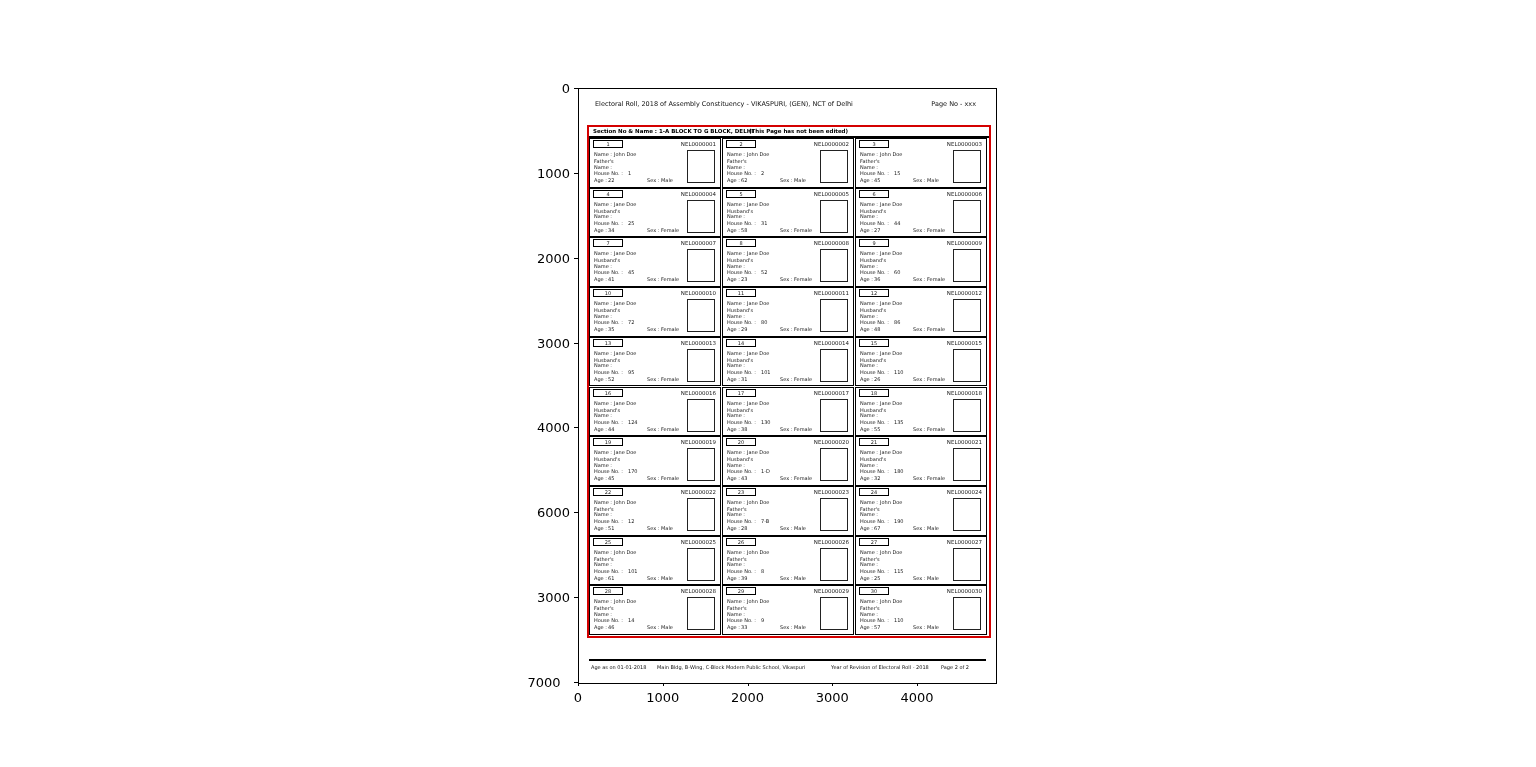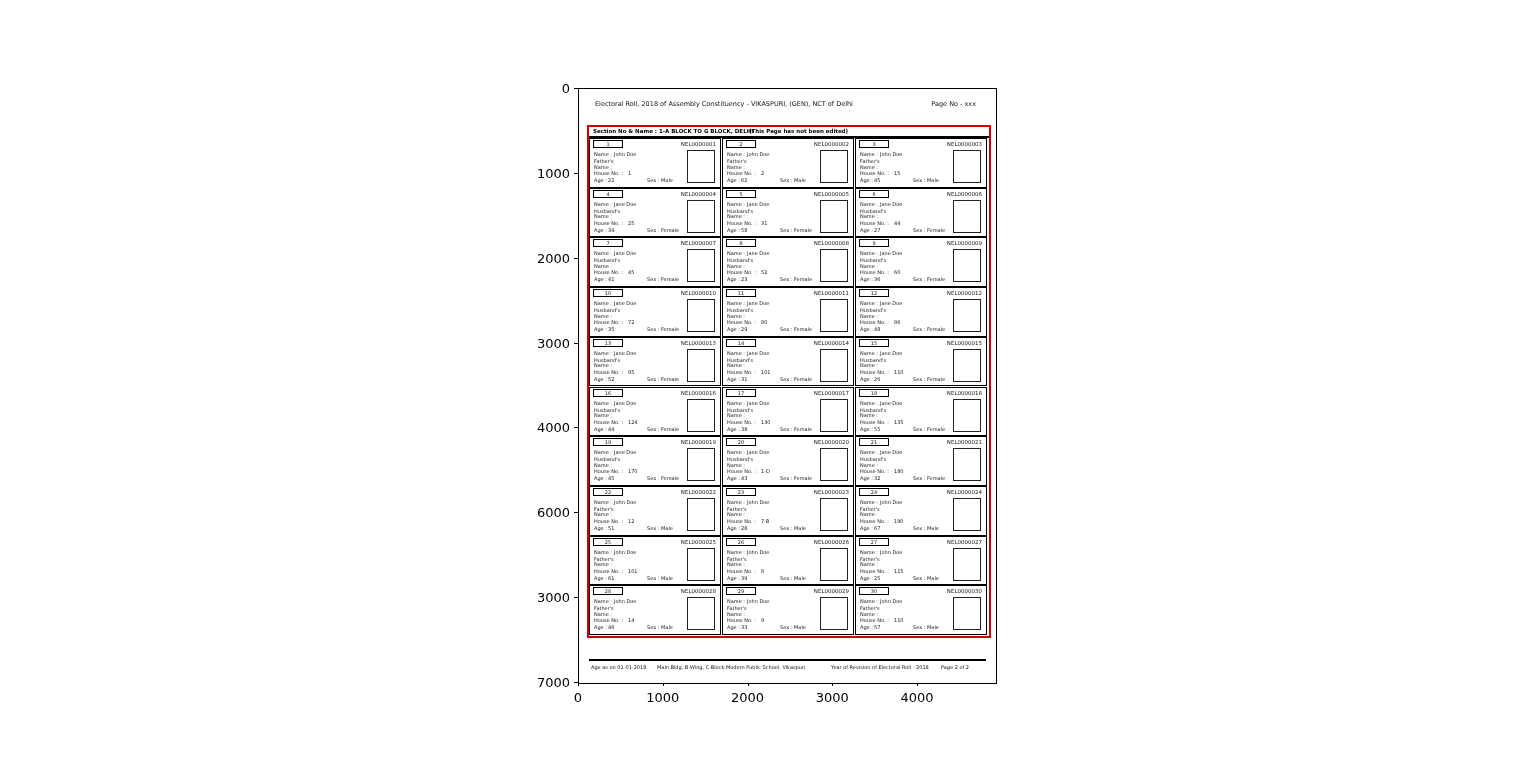--- a/index.html
+++ b/index.html
@@ -51,21 +51,21 @@
       <div class="tick-label-y" style="left: 518px; top: 257.714px;">2000</div>
       <div class="tick-mark" style="left: 574px; top: 257.714px; width: 4px; height: 1px;"></div>
       <div class="tick-label-y" style="left: 518px; top: 342.571px;">3000</div>
       <div class="tick-mark" style="left: 574px; top: 342.571px; width: 4px; height: 1px;"></div>
       <div class="tick-label-y" style="left: 518px; top: 427.429px;">4000</div>
       <div class="tick-mark" style="left: 574px; top: 427.429px; width: 4px; height: 1px;"></div>
       <div class="tick-label-y" style="left: 518px; top: 512.286px;">6000</div>
       <div class="tick-mark" style="left: 574px; top: 512.286px; width: 4px; height: 1px;"></div>
       <div class="tick-label-y" style="left: 518px; top: 597.143px;">3000</div>
       <div class="tick-mark" style="left: 574px; top: 597.143px; width: 4px; height: 1px;"></div>
-      <div class="tick-label-y" style="left: 518px; top: 682px;">7000</div>
+      <div class="tick-label-y" style="left: 518px; top: 682px; text-align: center;">7000</div>
       <div class="tick-mark" style="left: 574px; top: 682px; width: 4px; height: 1px;"></div>
     </div>
   <div id="xticks">
       <div class="tick-label-x" style="left: 578px; top: 690px;">0</div>
       <div class="tick-mark" style="left: 578px; top: 682px; width: 1px; height: 4px;"></div>
       <div class="tick-label-x" style="left: 662.756px; top: 690px;">1000</div>
       <div class="tick-mark" style="left: 662.756px; top: 682px; width: 1px; height: 4px;"></div>
       <div class="tick-label-x" style="left: 747.512px; top: 690px;">2000</div>
       <div class="tick-mark" style="left: 747.512px; top: 682px; width: 1px; height: 4px;"></div>
       <div class="tick-label-x" style="left: 832.268px; top: 690px;">3000</div>

